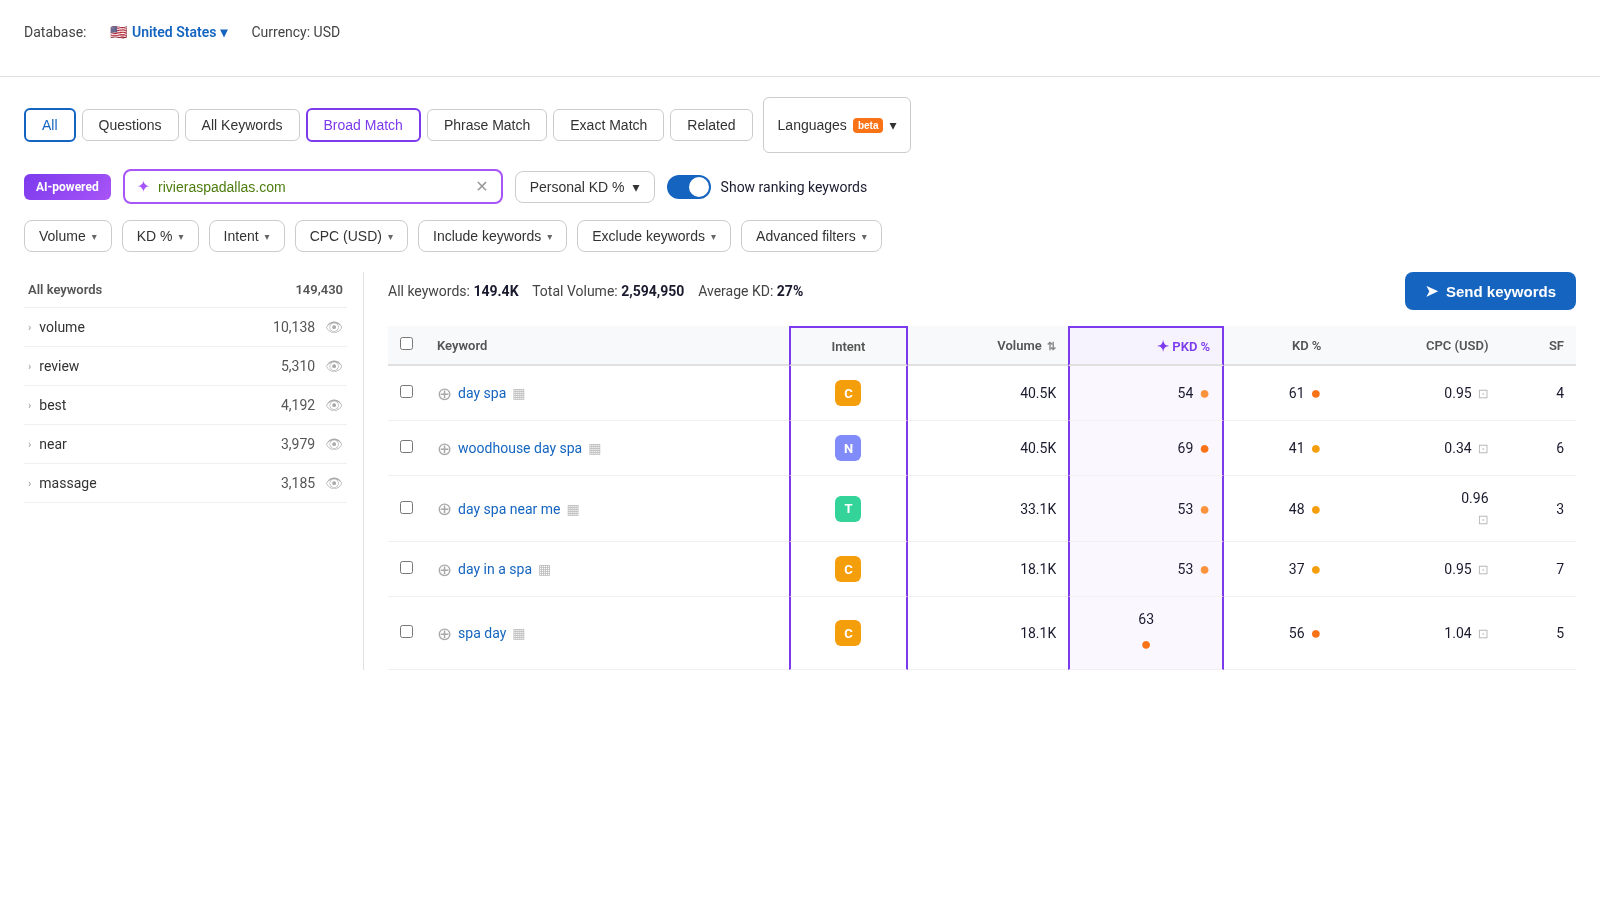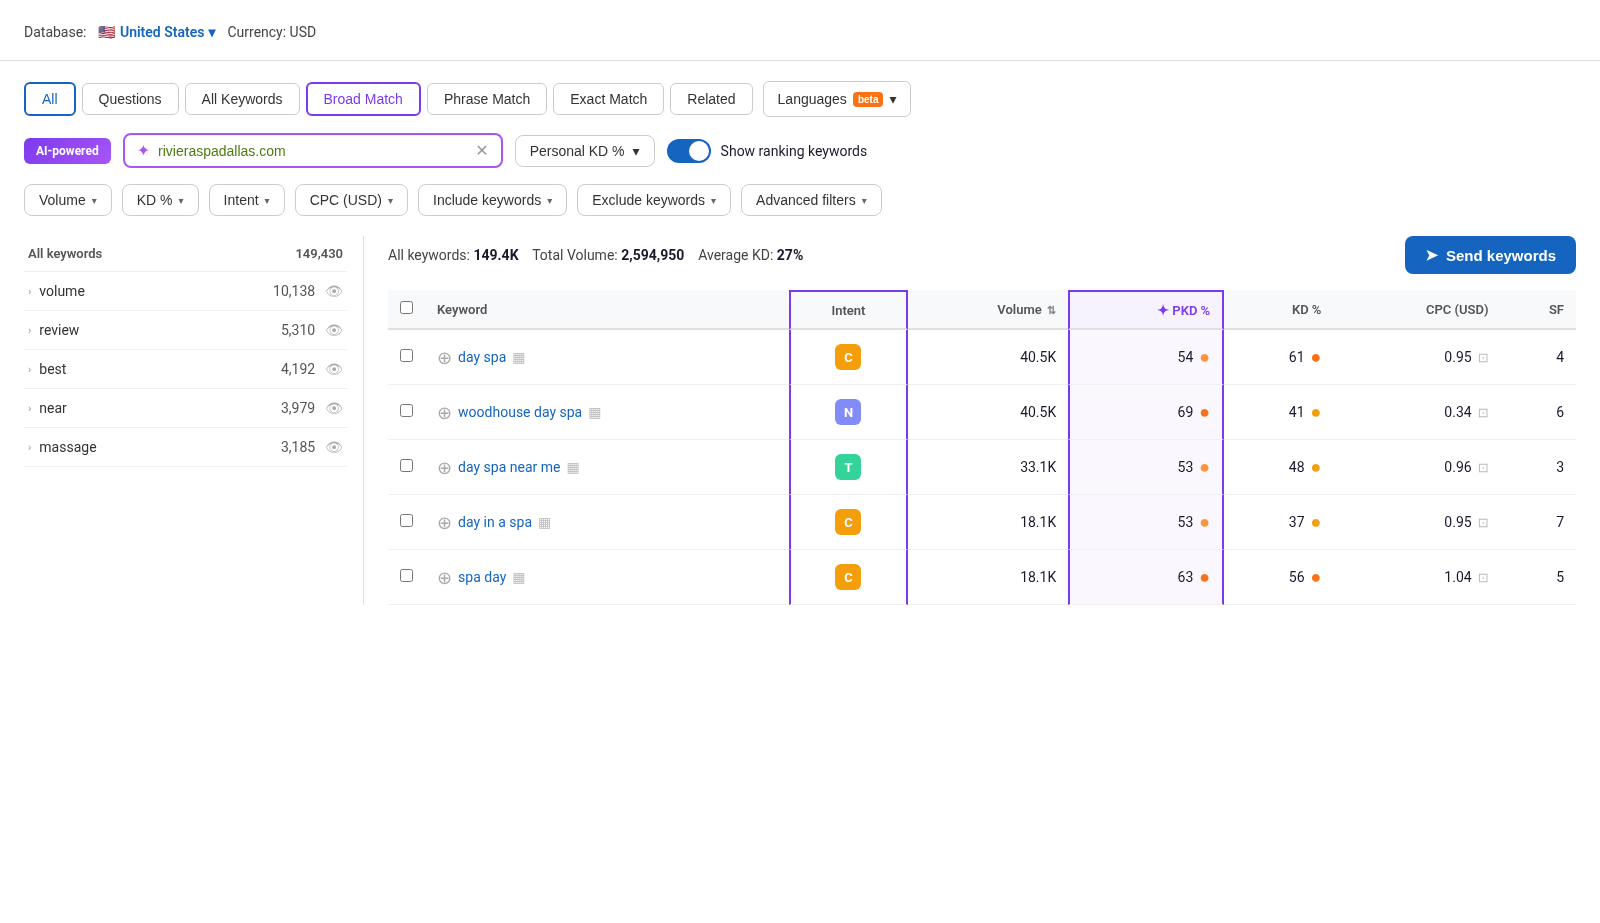--- a/index.html
+++ b/index.html
@@ -20,22 +20,22 @@
       color: #1a1a2e;
       margin-bottom: 8px;
     }
     .page-title span {
       color: #888;
       font-weight: 400;
     }
     .db-row {
       display: flex;
       align-items: center;
-      gap: 12px;
-      margin-bottom: 20px;
+      gap: 24px;
+      margin-bottom: 36px;
       font-size: 14px;
       color: #444;
     }
     .db-link {
       color: #1565c0;
       font-weight: 600;
       cursor: pointer;
       display: flex;
       align-items: center;
       gap: 4px;
@@ -73,21 +73,21 @@
     .tab-btn.selected-purple {
       border-color: #7c3aed;
       color: #7c3aed;
       background: #fff;
       border-width: 2px;
     }
     .languages-btn {
       display: flex;
       align-items: center;
       gap: 6px;
-      padding: 9px 14px;
+      padding: 19px 14px;
       border-radius: 6px;
       border: 1px solid #ccc;
       background: #fff;
       cursor: pointer;
       font-size: 14px;
       color: #333;
       margin-left: 4px;
     }
     .beta-badge {
       background: #f97316;
@@ -683,21 +683,21 @@
                 <span style="color:#fb923c; font-size:18px;">●</span>
               </div>
             </td>
             <td class="num-cell">
               <div class="value-dot-wrap" style="justify-content:flex-end;">
                 <span>48</span>
                 <span style="color:#f59e0b; font-size:18px;">●</span>
               </div>
             </td>
             <td class="num-cell">
-              <div style="display:flex; align-items:flex-end; justify-content:flex-end; gap:6px;">
+              <div style="display:flex; align-items:flex-end; justify-content:flex-end; gap:6px;flex-direction:column;">
                 <span>0.96</span>
                 <span style="color:#bbb; font-size:13px;">⊡</span>
               </div>
             </td>
             <td class="num-cell">3</td>
           </tr>
 
           <tr>
             <td>
               <input type="checkbox" style="">
@@ -743,21 +743,21 @@
                 <span style="color:#aaa; font-size:18px; margin-right:6px;">⊕</span>
                 <a href="#" class="kw-link">spa day</a>
                 <span style="color:#bbb; font-size:14px; margin-left:6px;">▦</span>
               </div>
             </td>
             <td style="text-align:center;" class="td-intent-border">
               <span class="intent-badge intent-c">C</span>
             </td>
             <td class="num-cell">18.1K</td>
             <td class="num-cell td-pkd-border col-purple-highlight">
-              <div class="value-dot-wrap" style="justify-content:flex-end;">
+              <div class="value-dot-wrap" style="justify-content:flex-end;flex-direction:column;">
                 <span>63</span>
                 <span style="color:#f97316; font-size:18px;">●</span>
               </div>
             </td>
             <td class="num-cell">
               <div class="value-dot-wrap" style="justify-content:flex-end;">
                 <span>56</span>
                 <span style="color:#f97316; font-size:18px;">●</span>
               </div>
             </td>

